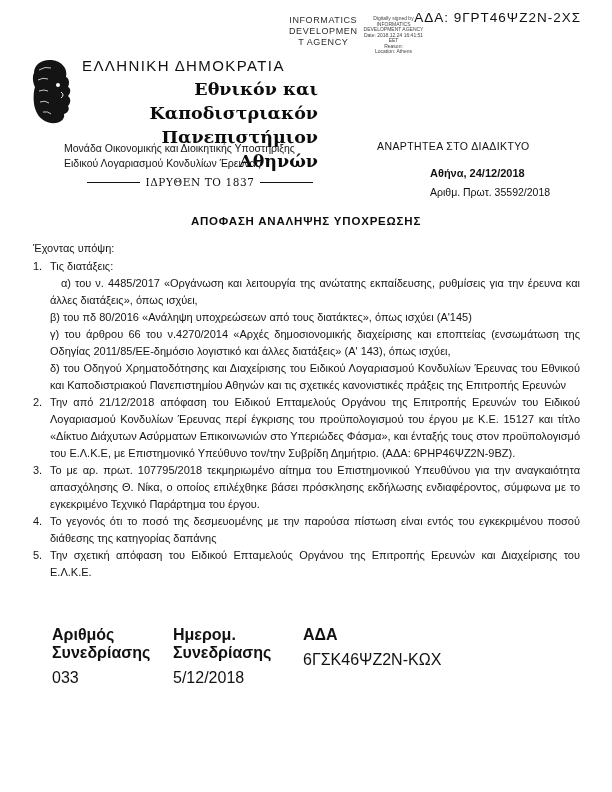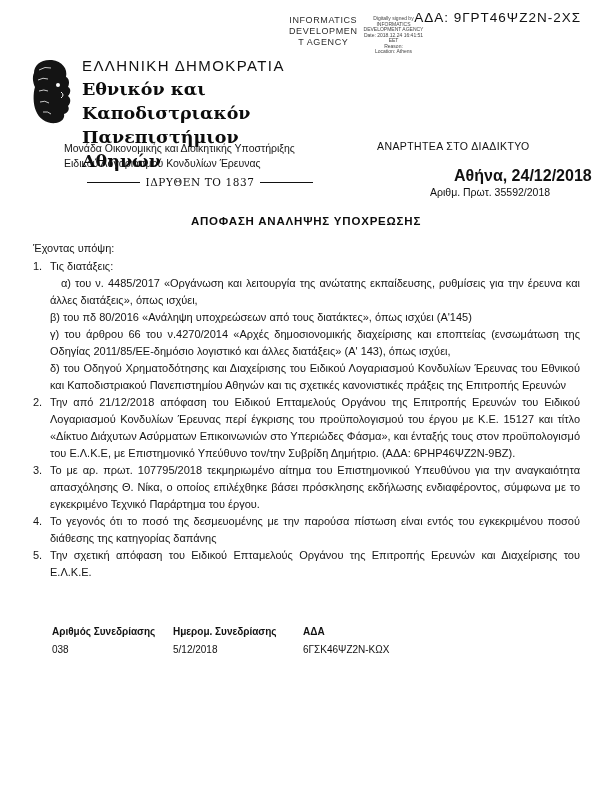--- a/index.html
+++ b/index.html
@@ -15,42 +15,42 @@
 
   
   .stamp{left:289px;top:15px;display:flex;gap:6px;color:#222;text-align:center;}
   .stamp-agency{font-size:9px;line-height:11px;letter-spacing:.6px;white-space:pre;color:#2b2b2b;}
   .stamp-sig{font-size:5px;line-height:5.5px;color:#444;padding-top:1px;}
 
   
   .logo{left:31px;top:58px;}
   .head-text{left:82px;top:57px;width:236px;text-align:left;}
   .republic{font-family:Liberation Sans, sans-serif;font-size:15px;letter-spacing:1.4px;color:#111;}
-  .uni{font-family:"DejaVu Serif",serif;font-size:17.5px;font-weight:bold;line-height:24px;margin-top:3px;color:#0c0c0c;}
+  .uni{font-family:"DejaVu Serif",serif;font-size:17.5px;font-weight:bold;line-height:24px;margin-top:3px;color:#0c0c0c;text-align:right;}
   .founded{display:flex;align-items:center;margin-top:3px;font-family:"DejaVu Serif",serif;font-size:10.5px;letter-spacing:.6px;color:#111;}
   .founded .rule{flex:1;border-top:1.4px solid #111;margin:0 5px;}
 
   .unit{left:64px;top:141px;font-size:10.5px;line-height:15px;color:#151515;}
   .web-posting{left:377px;top:140px;font-size:10.5px;letter-spacing:.4px;color:#111;}
-  .city-date{left:454px;top:167px;font-size:16px;font-weight:bold;color:#111;}
+  .city-date{left:430px;top:167px;font-size:11px;font-weight:bold;color:#111;}
   .protocol{left:430px;top:186px;font-size:10.5px;font-weight:normal;color:#111;}
 
   .doc-title{top:215px;left:0;width:612px;text-align:center;font-size:11.5px;font-weight:bold;letter-spacing:.8px;color:#0c0c0c;}
 
   
   .body-block{left:33px;top:240px;width:547px;font-size:11px;line-height:17px;color:#151515;}
   .intro{margin:0 0 1px 0;}
   .item{display:flex;margin:0;}
   .num{width:17px;flex:0 0 17px;}
   .itext{flex:1;text-align:justify;}
   .sub{margin:0;text-align:justify;}
   .sub.first{text-indent:11px;}
 
   
-  .session{left:52px;top:626px;display:flex;font-size:10px;color:#111;}
+  .session{left:52px;top:626px;display:flex;font-size:16px;color:#111;}
   .session .col{display:flex;flex-direction:column;}
   .session .c1{width:121px;}
   .session .c2{width:130px;}
   .session .hdr{font-weight:bold;}
   .session .val{margin-top:7px;}
 </style>
 </head>
 <body>
 
 <div class="abs ada-top">ΑΔΑ: 9ΓΡΤ46ΨΖ2Ν-2ΧΣ</div>
@@ -134,21 +134,21 @@
 
   <div class="item">
     <span class="num">5.</span>
     <div class="itext">Την σχετική απόφαση του Ειδικού Επταμελούς Οργάνου της Επιτροπής Ερευνών και Διαχείρισης του Ε.Λ.Κ.Ε.</div>
   </div>
 </div>
 
 <div class="abs session">
   <div class="col c1">
     <span class="hdr">Αριθμός Συνεδρίασης</span>
-    <span class="val">038</span>
+    <span class="val">033</span>
   </div>
   <div class="col c2">
     <span class="hdr">Ημερομ. Συνεδρίασης</span>
     <span class="val">5/12/2018</span>
   </div>
   <div class="col c3">
     <span class="hdr">ΑΔΑ</span>
     <span class="val">6ΓΣΚ46ΨΖ2Ν-ΚΩΧ</span>
   </div>
 </div>

